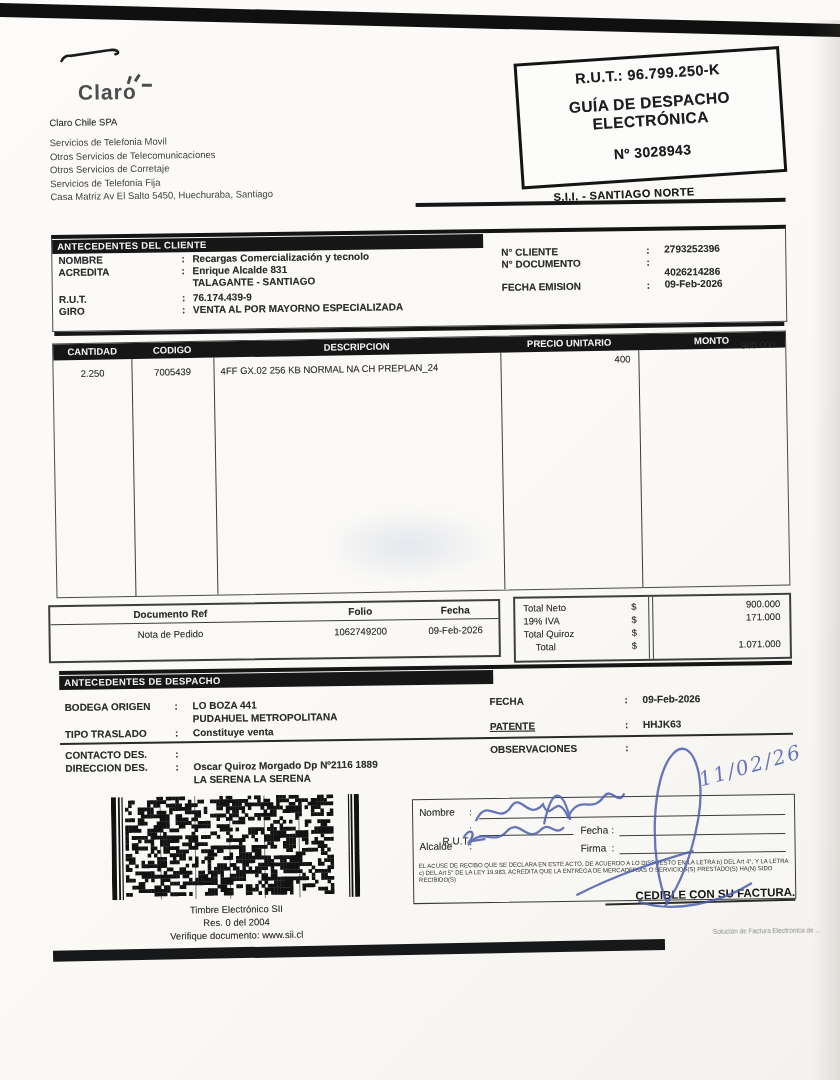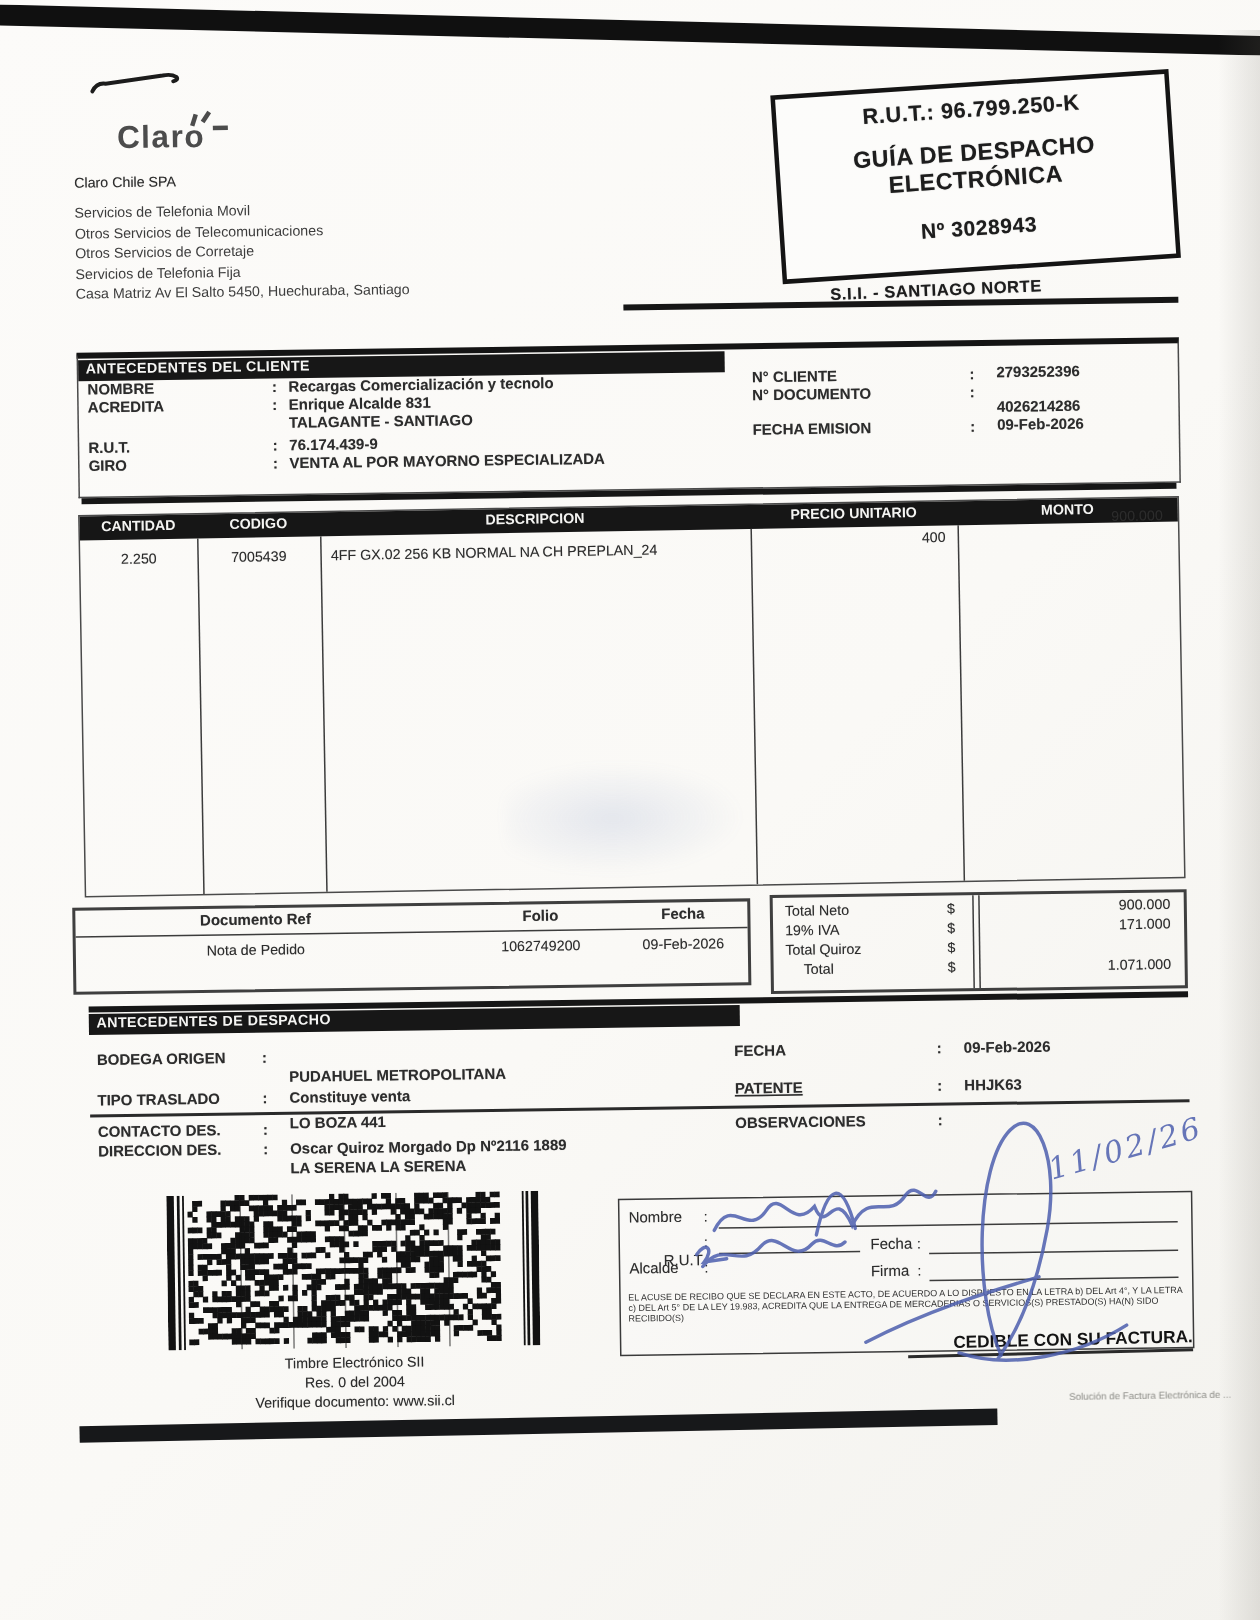--- a/index.html
+++ b/index.html
@@ -134,21 +134,21 @@
       <div class="abs ink small" style="left:8px;top:43px;margin-left:12px;">Total</div>
       <div class="abs ink small" style="left:116px;top:43px;">$</div>
       <div class="abs ink small" style="left:145px;top:43px;width:120px;text-align:right;">1.071.000</div>
     </div>
 
     <div class="abs bar" style="left:57px;top:666px;width:733px;height:3.5px;"></div>
     <div class="abs secbar" style="left:57px;top:671px;width:429px;height:14px;">ANTECEDENTES DE DESPACHO</div>
 
     <div class="abs lbl ink" style="left:62px;top:697px;">BODEGA ORIGEN</div>
     <div class="abs lbl ink" style="left:172px;top:697px;">:</div>
-    <div class="abs val ink" style="left:190px;top:697px;margin-top:44px;">LO BOZA 441</div>
+    <div class="abs val ink" style="left:190px;top:697px;">LO BOZA 441</div>
     <div class="abs val ink" style="left:190px;top:710px;">PUDAHUEL   METROPOLITANA</div>
     <div class="abs lbl ink" style="left:62px;top:724px;">TIPO TRASLADO</div>
     <div class="abs lbl ink" style="left:172px;top:724px;">:</div>
     <div class="abs val ink" style="left:190px;top:724px;">Constituye venta</div>
 
     <div class="abs lbl ink" style="left:487px;top:697px;">FECHA</div>
     <div class="abs lbl ink" style="left:622px;top:697px;">:</div>
     <div class="abs val ink" style="left:640px;top:697px;">09-Feb-2026</div>
     <div class="abs lbl ink" style="left:487px;top:722px;text-decoration:underline;">PATENTE</div>
     <div class="abs lbl ink" style="left:622px;top:722px;">:</div>

